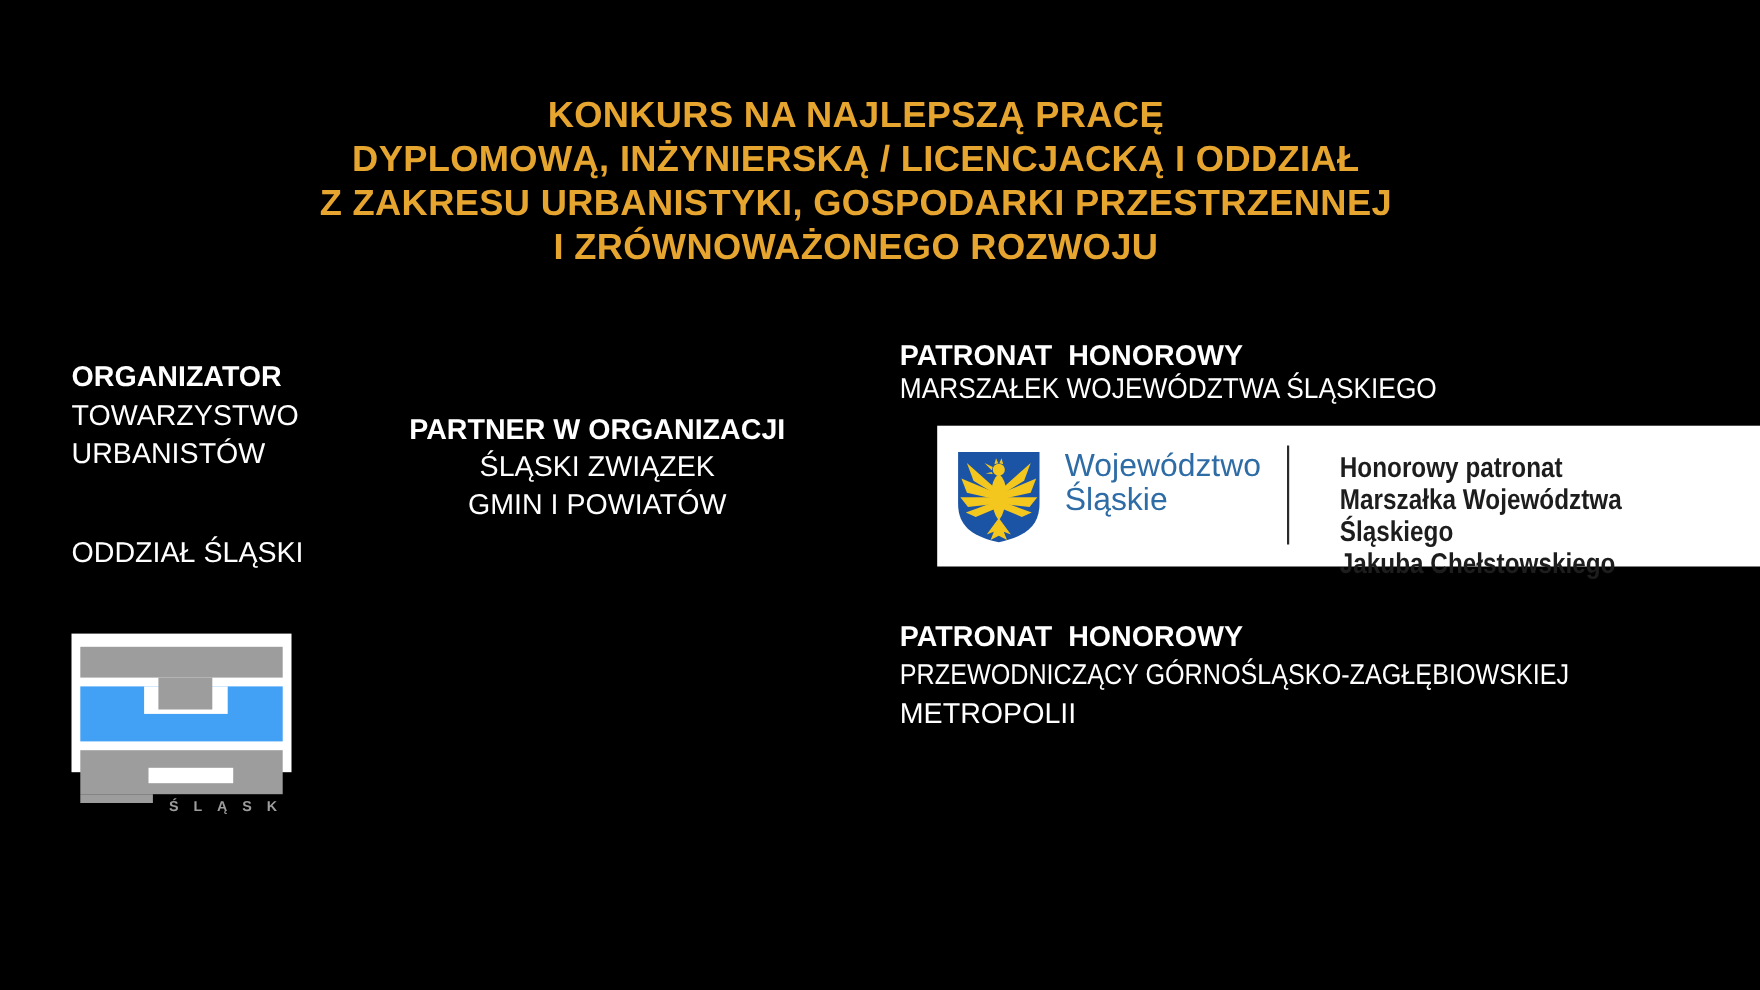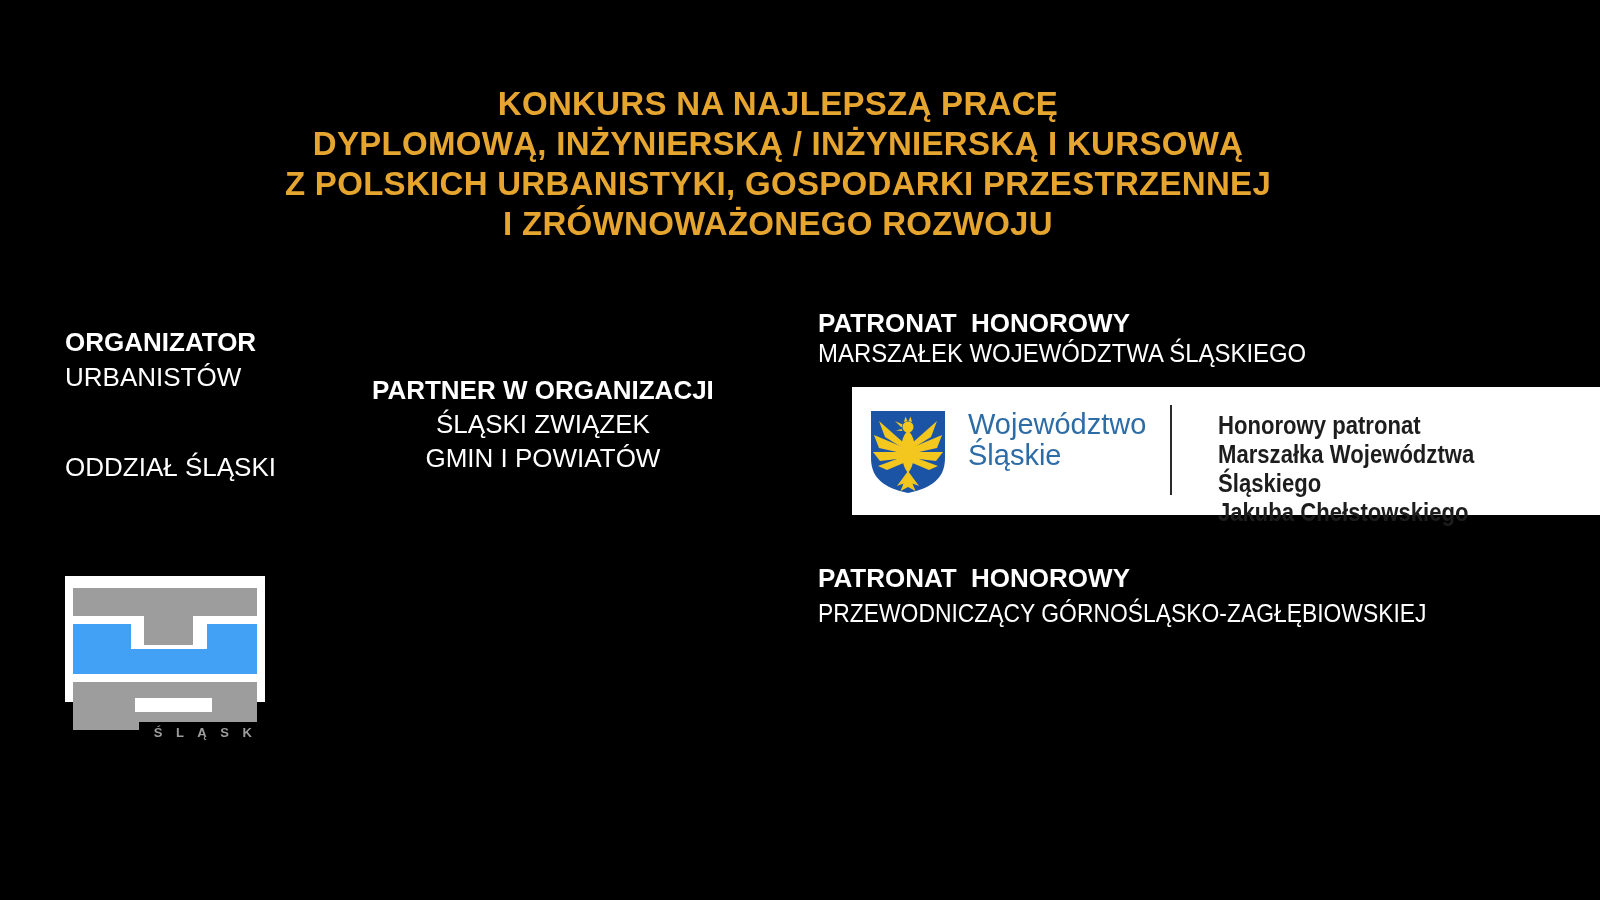--- a/index.html
+++ b/index.html
@@ -39,27 +39,28 @@
             color:var(--logo-gray,#9d9d9d);font-weight:bold;font-size:13px;letter-spacing:5px;
             text-align:right;white-space:pre;}
 </style>
 </head>
 <body>
 
 <div class="slide" style="--background: #000000; --title-gold: #E6A52F; --text-white: #FFFFFF; --logo-gray: #9D9D9D; --logo-blue: #42A0F5; --shield-blue: #1B53A5; --eagle-gold: #F3C71E; --region-text-blue: #2E6CA6; --banner-text-dark: #1D1D1D;">
 
   <div class="title">
     <div>KONKURS NA NAJLEPSZĄ PRACĘ</div>
-    <div>DYPLOMOWĄ, INŻYNIERSKĄ / INŻYNIERSKĄ I KURSOWĄ</div>
-    <div>Z POLSKICH URBANISTYKI, GOSPODARKI PRZESTRZENNEJ</div>
+    <div>DYPLOMOWĄ, INŻYNIERSKĄ / LICENCJACKĄ I ODDZIAŁ</div>
+    <div>Z ZAKRESU URBANISTYKI, GOSPODARKI PRZESTRZENNEJ</div>
     <div>I ZRÓWNOWAŻONEGO ROZWOJU</div>
   </div>
 
   <div class="block org">
     <div class="hd">ORGANIZATOR</div>
+    <div>TOWARZYSTWO</div>
     <div>URBANISTÓW</div>
     <div class="branch">ODDZIAŁ ŚLĄSKI</div>
   </div>
 
   <div class="tup">
     <div class="g" style="left:8px;top:12px;width:184px;height:28px;"></div>
     <div class="b" style="left:8px;top:48px;width:184px;height:50px;"></div>
     <div class="w" style="left:66px;top:48px;width:76px;height:25px;"></div>
     <div class="g" style="left:79px;top:40px;width:49px;height:29px;"></div>
     <div class="g" style="left:8px;top:106px;width:184px;height:40px;"></div>
@@ -107,15 +108,16 @@
     <div class="patron">
       <div>Honorowy patronat</div>
       <div>Marszałka Województwa Śląskiego</div>
       <div>Jakuba Chełstowskiego</div>
     </div>
   </div>
 
   <div class="block pat2">
     <div class="hd">PATRONAT  HONOROWY</div>
     <div class="cond2">PRZEWODNICZĄCY GÓRNOŚLĄSKO-ZAGŁĘBIOWSKIEJ</div>
+    <div>METROPOLII</div>
   </div>
 
 </div>
 
 </body></html>

